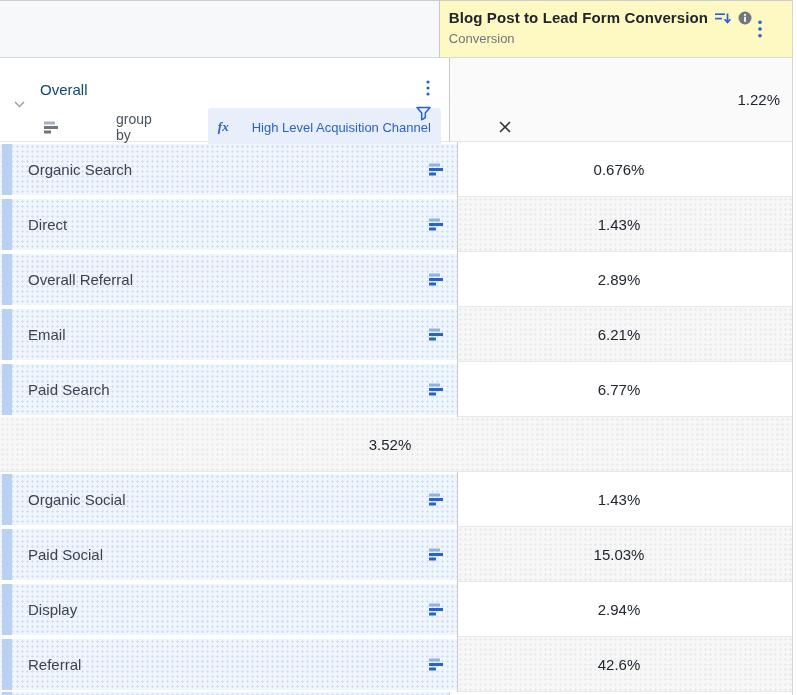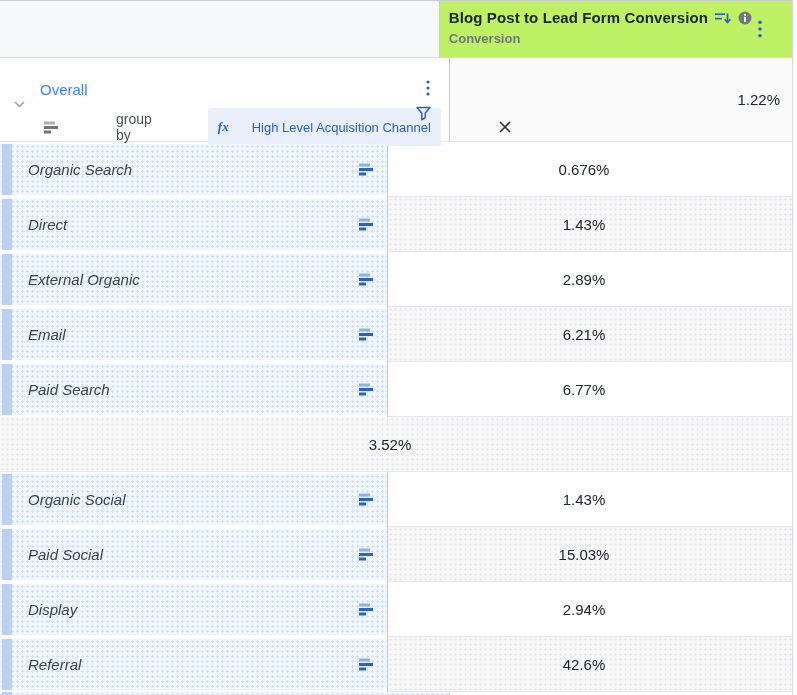--- a/index.html
+++ b/index.html
@@ -20,45 +20,45 @@
   
   .header-row { display: flex; height: 57px; }
   .h-left {
     width: 450px;
     background: #f7f8f9;
     border-right: 1px solid #c6cad0;
     border-bottom: 1px solid #d7dadd;
   }
   .h-right {
     flex: 1;
-    background: #bef264;
+    background: #fef9c3;
     border-bottom: 1px solid #d7dadd;
     position: relative;
     padding: 8px 40px 0 9px;
   }
   .title-line { display: flex; align-items: center; gap: 6px; }
   .title {
     font-size: 15px; font-weight: bold; color: #20252c;
     white-space: nowrap; letter-spacing: 0.1px;
   }
-  .subtitle { font-size: 13px; color: #6e7681; margin-top: 5px; font-weight: bold; }
+  .subtitle { font-size: 13px; color: #6e7681; margin-top: 5px; }
   .kebab { position: absolute; right: 30px; top: 19px; cursor: pointer; line-height: 0; }
 
   
   .overall-row { display: flex; height: 84px; background: #ffffff; }
   .o-left {
     width: 450px;
     border-right: 1px solid #c6cad0;
     border-bottom: 1px solid #e3e6ea;
     position: relative;
     padding-top: 21px;
   }
   .chevron { position: absolute; left: 14px; top: 43px; line-height: 0; cursor: pointer; }
   .o-line1 { padding-left: 40px; position: relative; height: 20px; display: flex; align-items: center; }
-  .o-label { font-size: 15px; color: #3b82f6; }
+  .o-label { font-size: 15px; color: #0c4a6e; }
   .o-kebab { position: absolute; right: 19px; top: 1px; cursor: pointer; line-height: 0; }
   .o-line2 { margin-top: 9px; padding-left: 44px; display: flex; align-items: center; gap: 46px; }
   .groupby-bars { line-height: 0; margin-right: 11px; }
   .groupby-text { font-size: 14px; color: #4a5260; margin-right: 10px; }
   .chip {
     display: inline-flex; align-items: center;
     background: #e8effb; border-radius: 3px;
     height: 38px; padding: 0 10px; cursor: pointer; text-align: center;
   }
   .fx {
@@ -72,24 +72,23 @@
   .o-right {
     flex: 1; background: #fafafa;
     border-bottom: 1px solid #e3e6ea;
     display: flex; align-items: center; justify-content: flex-end;
     padding-right: 12px; font-size: 15px; color: #20262e;
   }
 
   
   .data-row { display: flex; height: 55px; }
   .r-left {
-    width: 388px; background: #ffffff;
+    width: 458px; background: #ffffff;
     border-right: 1px solid #c6cad0;
     padding: 2px 0;
-    font-style: italic;
   }
   .r-left-inner {
     position: relative; height: 100%;
     background-color: #f0f6fd;
     background-image: radial-gradient(rgba(77, 125, 199, 0.18) 1px, transparent 1.1px);
     background-size: 5px 5px;
     display: flex; align-items: center;
     padding-left: 28px;
   }
   .accent {
@@ -240,21 +239,21 @@
     </div>
     <div class="r-right striped">
       <span class="r-value">1.43%</span>
     </div>
   </div>
 
   <div class="data-row">
     <div class="r-left">
       <div class="r-left-inner">
         <span class="accent"></span>
-        <span class="r-label">External Organic</span>
+        <span class="r-label">Overall Referral</span>
         <span class="bars-icon">
           <svg width="15" height="13" viewBox="0 0 15 13">
             <rect x="0" y="0.5" width="11" height="3" fill="#8fb1e4"></rect>
             <rect x="0" y="5" width="14" height="3" fill="#2a63c8"></rect>
             <rect x="0" y="9.5" width="7" height="3" fill="#2a63c8"></rect>
           </svg>
         </span>
       </div>
     </div>
     <div class="r-right">

